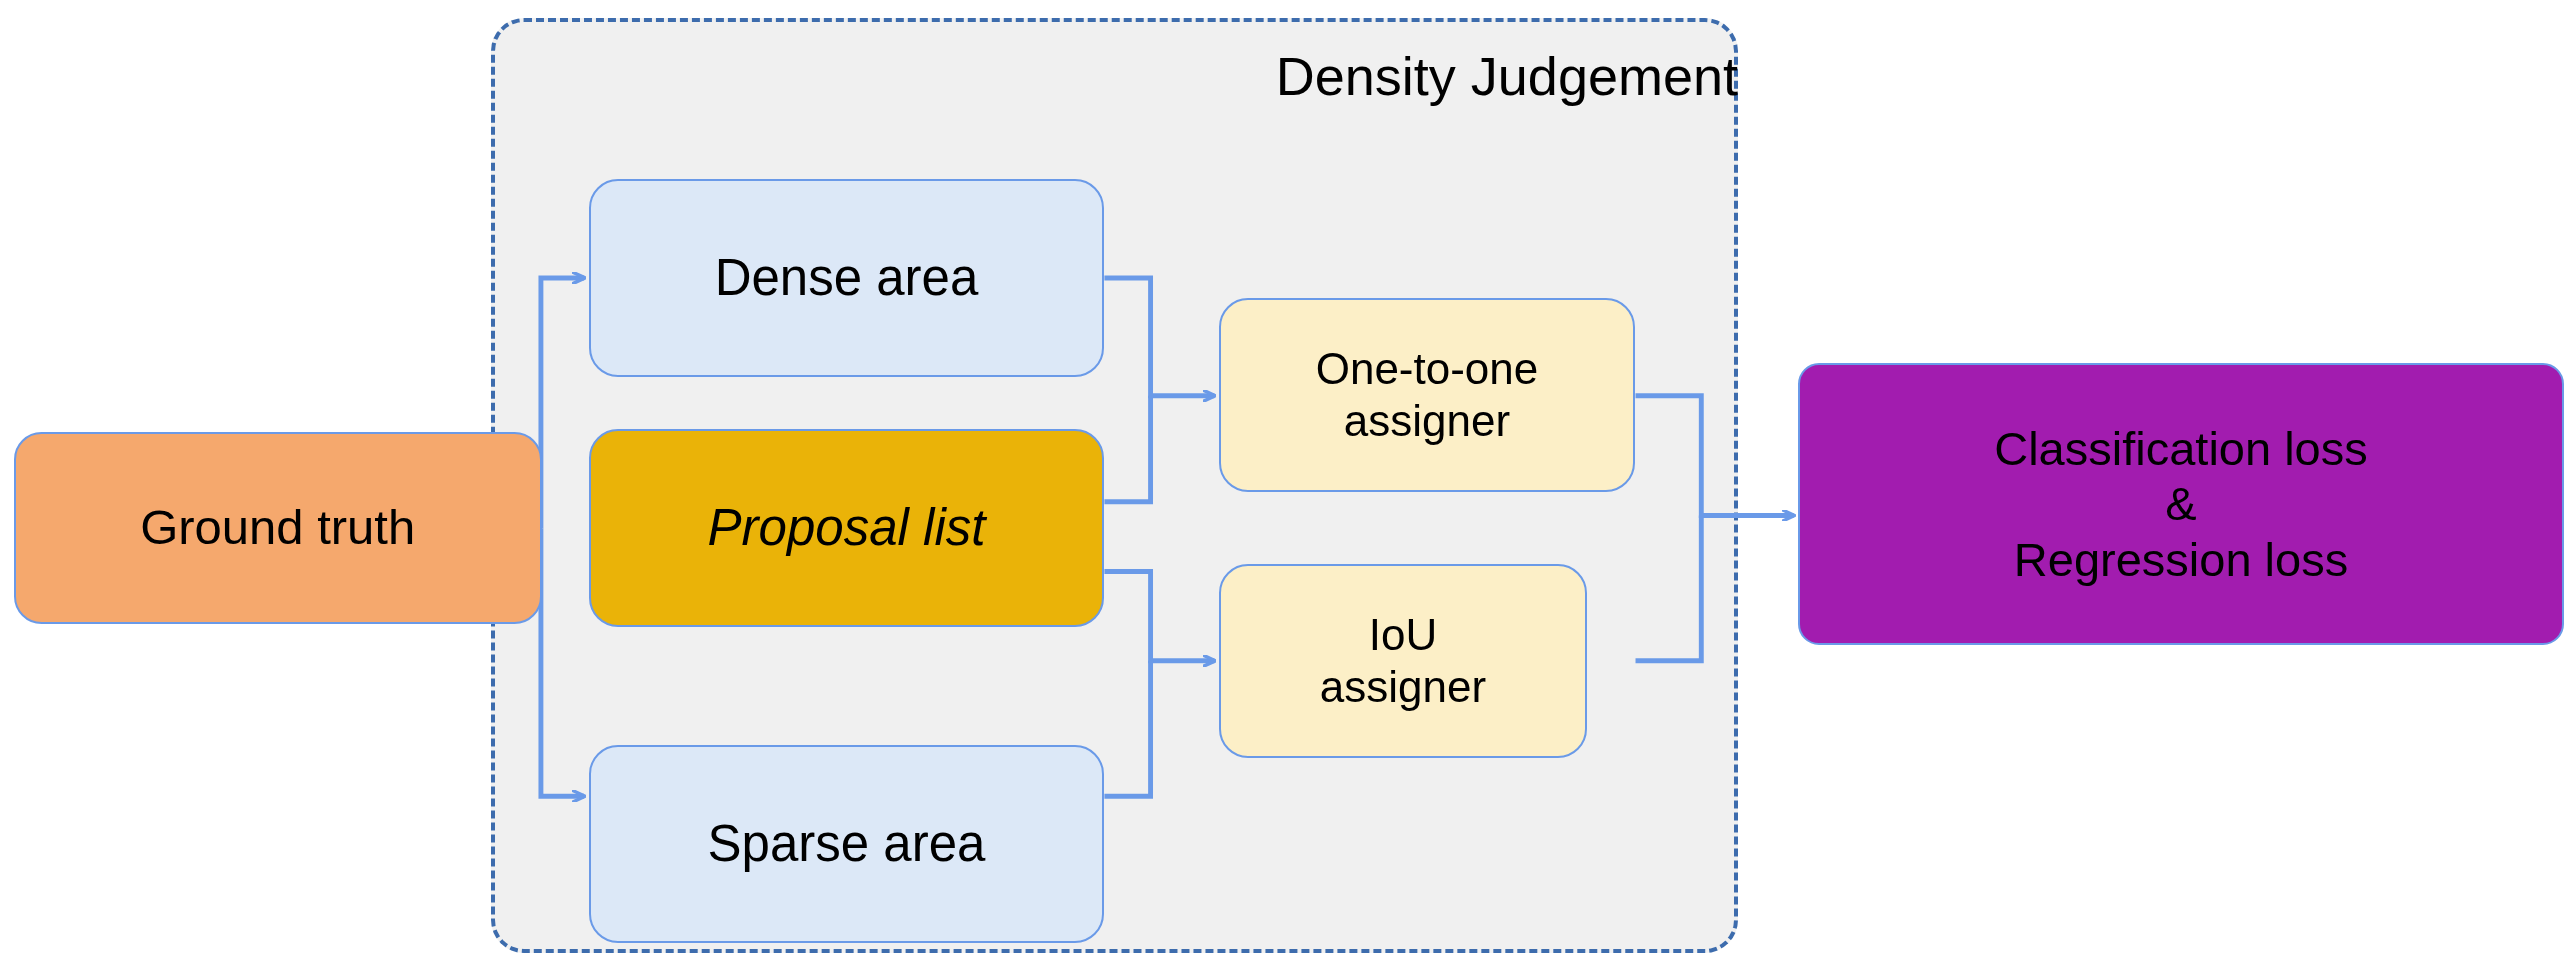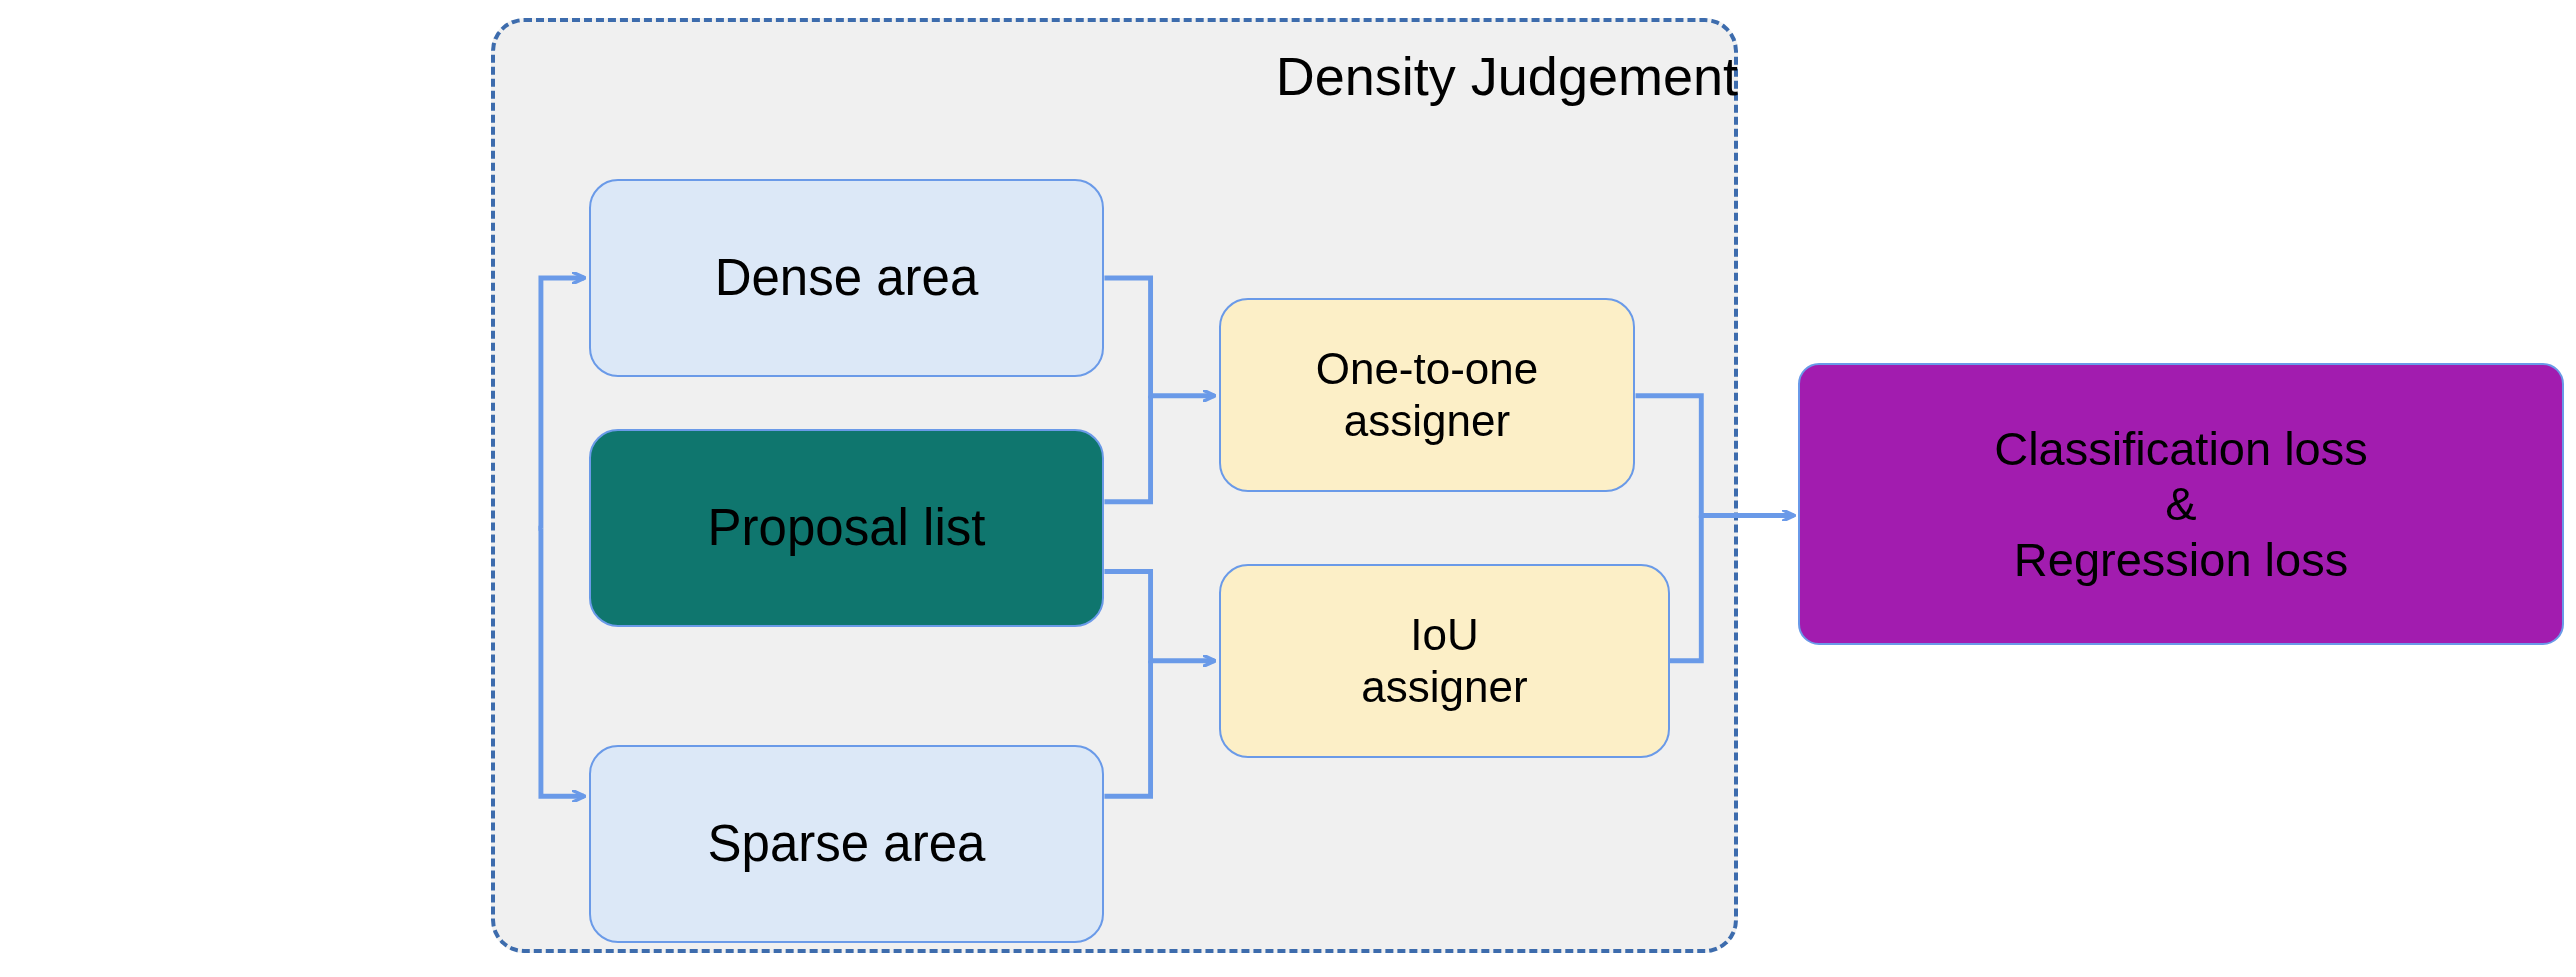--- a/index.html
+++ b/index.html
@@ -59,36 +59,37 @@
     font-size: 49px;
     border-radius: 27.5px;
   }
   #node-dense-area {
     left: 589px; top: 179px; width: 515px; height: 198px;
     background: #dce8f7;
     font-size: 51px;
   }
   #node-proposal-list {
     left: 589px; top: 429px; width: 515px; height: 198px;
-    background: #0f766e;
+    background: #eab308;
     font-size: 51px;
+    font-style: italic;
   }
   #node-sparse-area {
     left: 589px; top: 697px; width: 515px; height: 198px;
     background: #dce8f7;
     font-size: 51px;
     margin-top: 48px;
   }
   #node-one-to-one {
     left: 1219px; top: 298px; width: 416px; height: 194px;
     background: #fcefc7;
     font-size: 44px;
   }
   #node-iou {
-    left: 1219px; top: 564px; width: 451px; height: 194px;
+    left: 1219px; top: 564px; width: 368px; height: 194px;
     background: #fcefc7;
     font-size: 44px;
   }
   #node-loss {
     left: 1798px; top: 363px; width: 766px; height: 282px;
     background: #a21caf;
     font-size: 47px;
     border-radius: 21px;
   }
   #edges {
@@ -205,20 +206,21 @@
       <path d="M1125,582 H1172 V673 H1237" marker-end="url(#arrowhead)"></path>
 
       <path d="M1125,811 H1172 V673"></path>
 
       <path d="M1666,403 H1733 V525 H1827" marker-end="url(#arrowhead)"></path>
 
       <path d="M1666,673 H1733 V525"></path>
     </g>
   </svg>
 
+  <div class="node" id="node-ground-truth">Ground truth</div>
 
   <div class="node" id="node-dense-area">Dense area</div>
 
   <div class="node" id="node-proposal-list">Proposal list</div>
 
   <div class="node" id="node-sparse-area">Sparse area</div>
 
   <div class="node" id="node-one-to-one">One-to-one
 assigner</div>
 

